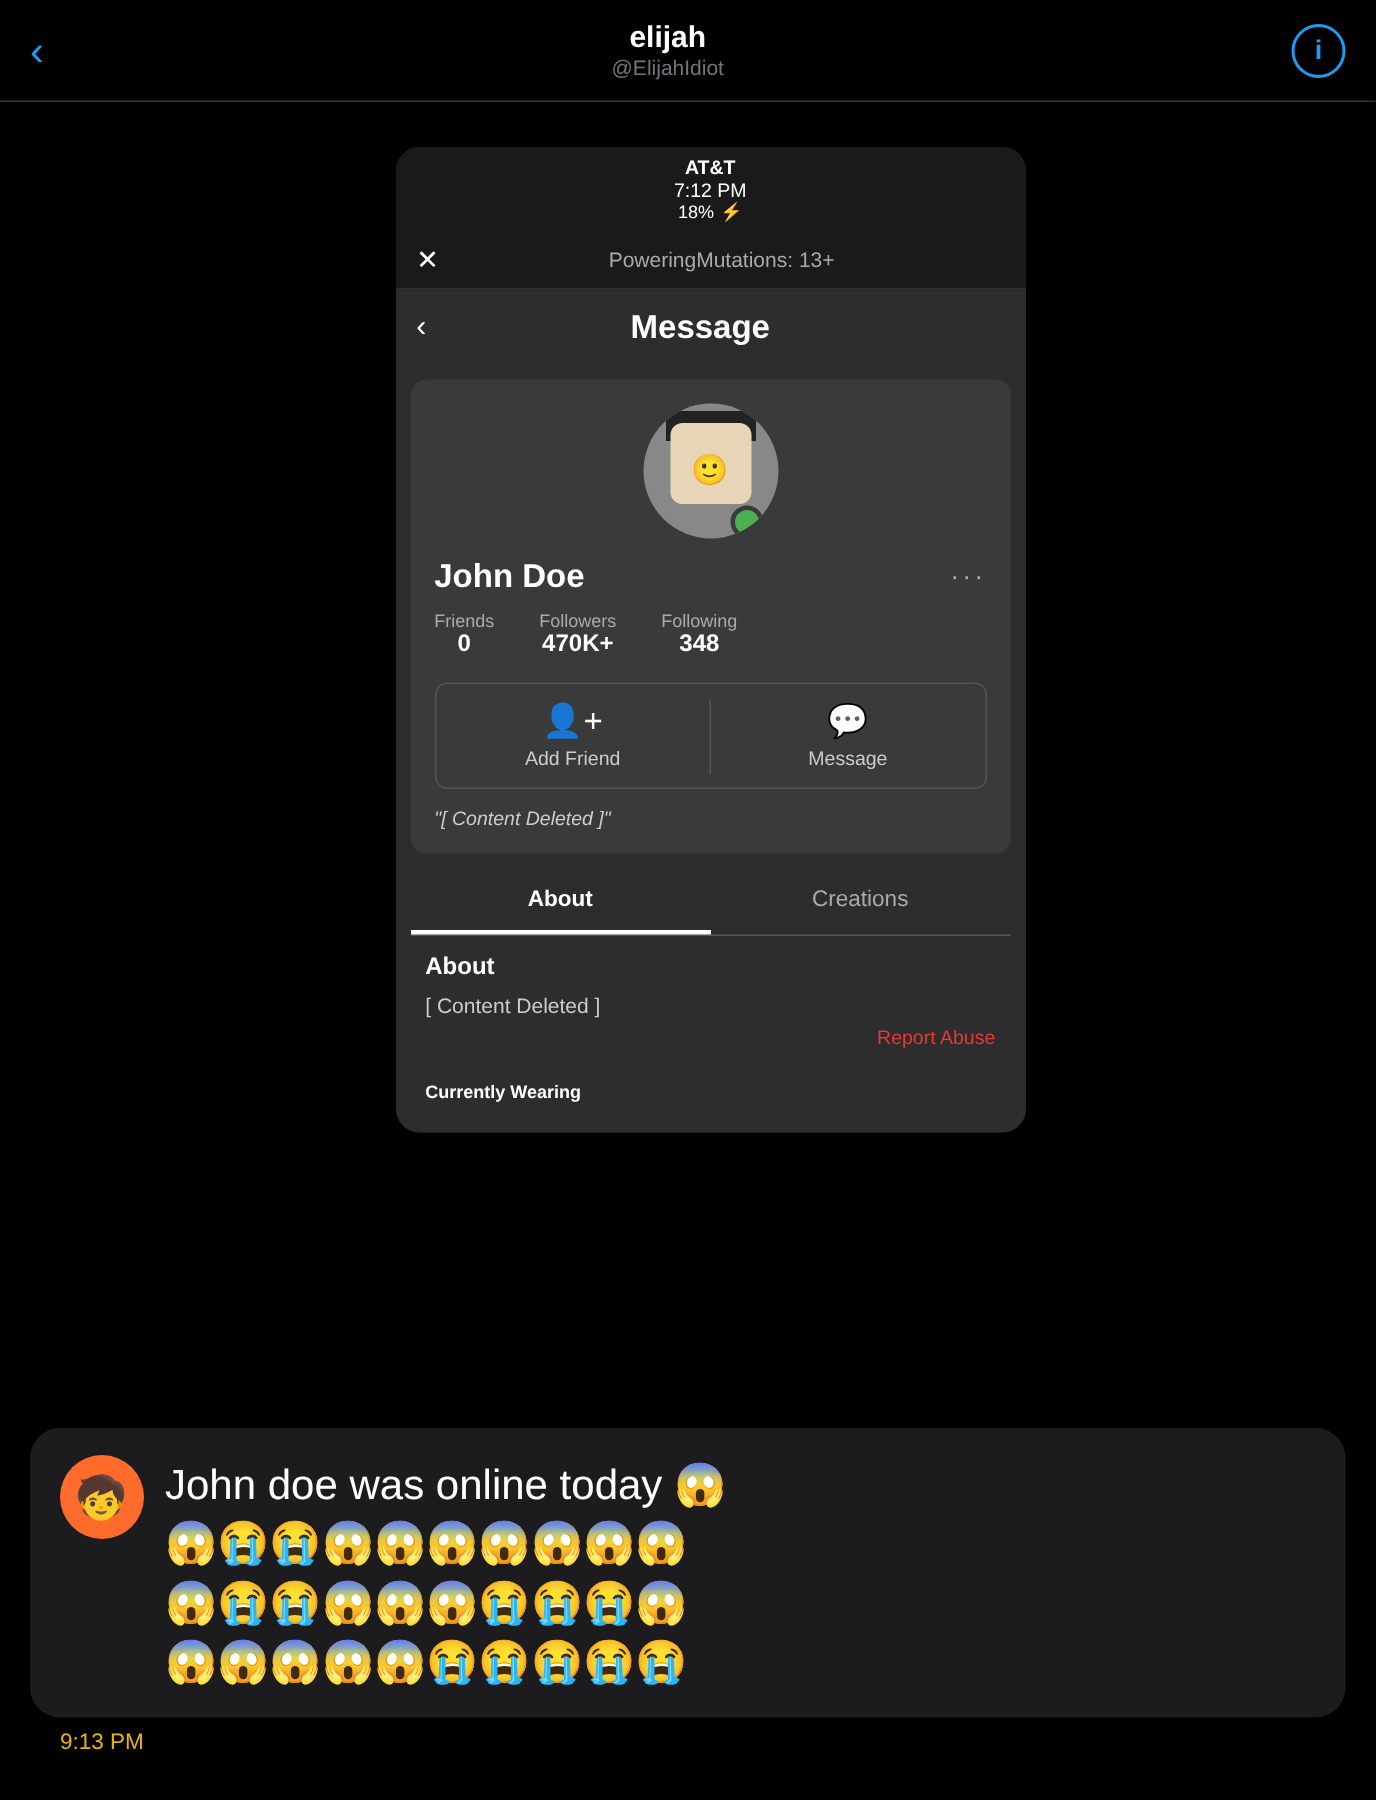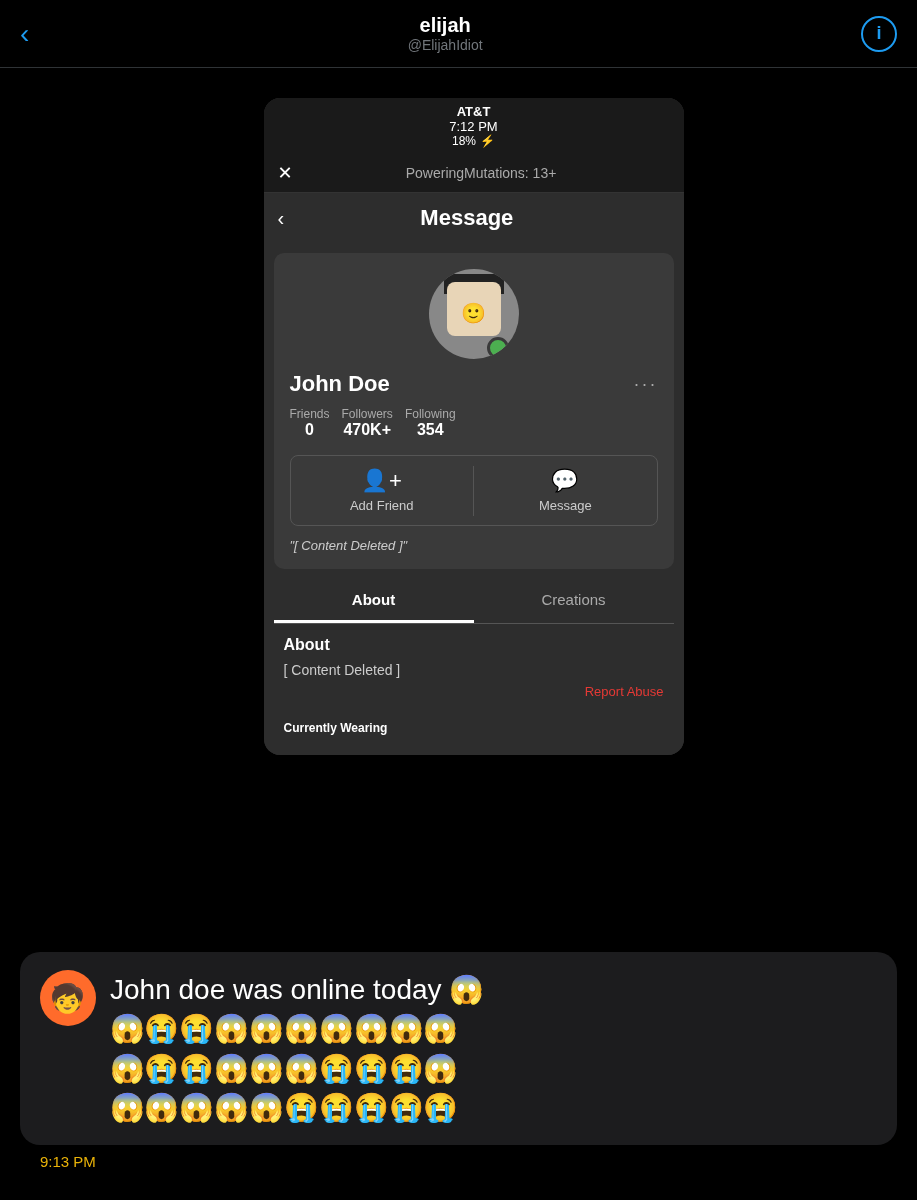--- a/index.html
+++ b/index.html
@@ -198,21 +198,21 @@
       font-weight: 700;
     }
     .profile-dots {
       color: #aaa;
       font-size: 18px;
       letter-spacing: 2px;
     }
     .stats-row {
       display: flex;
       justify-content: flex-start;
-      gap: 12px;
+      gap: 30px;
       margin-bottom: 16px;
     }
     .stat-item {
       text-align: center;
     }
     .stat-label {
       color: #aaa;
       font-size: 12px;
     }
     .stat-value {
@@ -426,21 +426,21 @@
         <div class="stat-item">
           <div class="stat-label">Friends</div>
           <div class="stat-value">0</div>
         </div>
         <div class="stat-item">
           <div class="stat-label">Followers</div>
           <div class="stat-value">470K+</div>
         </div>
         <div class="stat-item">
           <div class="stat-label">Following</div>
-          <div class="stat-value">354</div>
+          <div class="stat-value">348</div>
         </div>
       </div>
 
       <div class="actions-row">
         <div class="action-btn">
           <span class="action-icon">👤+</span>
           <span class="action-label">Add Friend</span>
         </div>
         <div class="action-divider"></div>
         <div class="action-btn">

